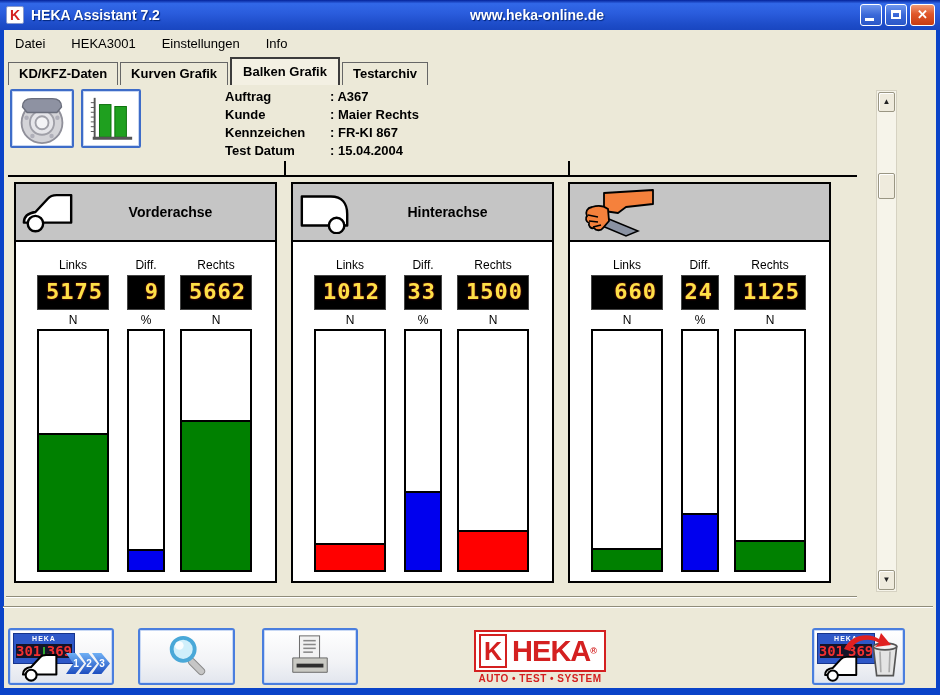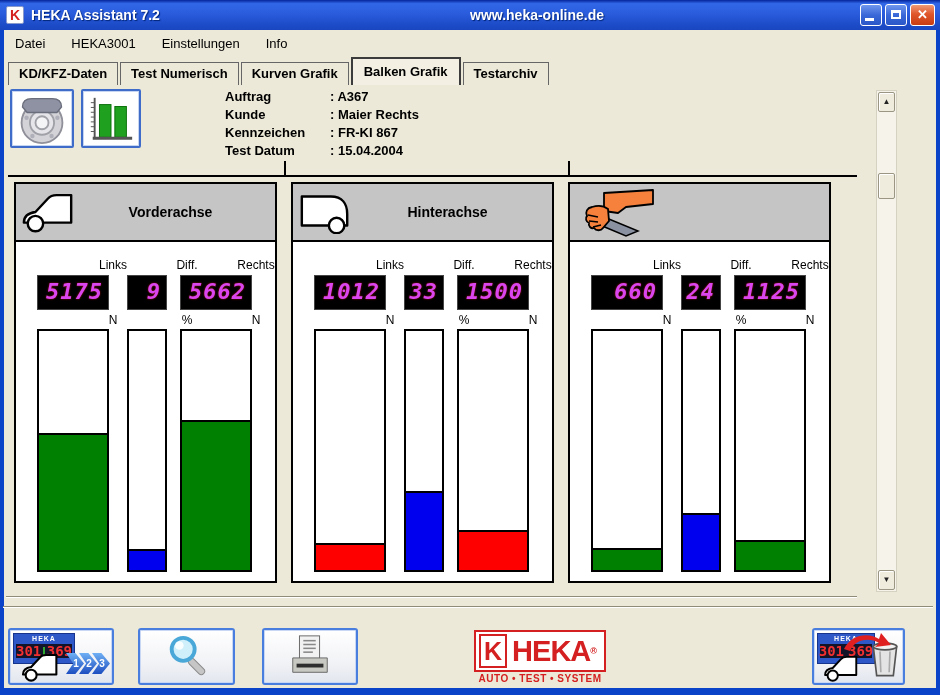--- a/index.html
+++ b/index.html
@@ -49,26 +49,26 @@
   
   .rule { position:absolute; top:175px; left:8px; width:849px; height:2px; background:#000; }
   .tick { position:absolute; top:161px; width:2px; height:14px; background:#000; }
   .groove { position:absolute; height:2px; border-top:1px solid #8F8C7A; border-bottom:1px solid #FFF; }
 
   
   .panel { position:absolute; top:182px; width:263px; height:401px; border:2px solid #000; background:#fff; }
   .panel-header { height:58px; background:#C5C5C5; border-bottom:2px solid #000; display:flex; align-items:center; padding-left:4px; }
   .panel-title { font-weight:bold; font-size:14px; color:#000; flex:1; text-align:center; padding-right:10px; }
   .panel-body { position:relative; height:337px; background:#fff; }
-  .col { position:absolute; top:0; height:100%; text-align:center;padding-left:40px; }
+  .col { position:absolute; top:0; height:100%; text-align:center; }
   .col-wide { width:72px; } .col-narrow { width:38px; }
   .c1 { left:21px; } .c2 { left:111px; } .c3 { left:164px; }
   .col-label { position:absolute; top:16px; width:100%; font-size:12px; color:#000; }
   .digital { position:absolute; top:33px; left:0; width:100%; height:35px; background:#000; border:1px solid #444;
-    color:#d946ef; font-family:"DejaVu Sans Mono", monospace; font-weight:bold; font-style:italic;
+    color:#fde047; font-family:"DejaVu Sans Mono", monospace; font-weight:bold; 
     font-size:22px; line-height:31px; text-align:right; padding-right:5px; letter-spacing:1px;
     text-shadow:0 0 2px rgba(255,30,30,.7); }
   .col-unit { position:absolute; top:71px; width:100%; font-size:12px; color:#000; }
   .bar { position:absolute; top:87px; left:0; width:100%; height:243px; border:2px solid #000; background:#fff; }
   .fill { position:absolute; left:0; right:0; bottom:0; border-top:2px solid #000; }
 
   
   .scrollbar { position:absolute; left:876px; top:90px; width:21px; height:502px; background:#F6F4EA;
     border:1px solid #D6D2C2; }
   .sb-btn { position:absolute; left:1px; width:17px; height:20px; background:#EFEBDD; border:1px solid #9A9683;
@@ -127,21 +127,20 @@
 
   <div class="menubar">
     <span class="menu-item">Datei</span>
     <span class="menu-item">HEKA3001</span>
     <span class="menu-item">Einstellungen</span>
     <span class="menu-item">Info</span>
   </div>
 
   <div class="tabbar">
     <span class="tab">KD/KFZ-Daten</span>
-    <span class="tab">Test Numerisch</span>
     <span class="tab">Kurven Grafik</span>
     <span class="tab active">Balken Grafik</span>
     <span class="tab">Testarchiv</span>
   </div>
 
   <div class="icon-btn btn-brake">
     <svg width="56" height="52" viewBox="0 0 60 56">
       <circle cx="30" cy="32" r="22" fill="#D4D4D8" stroke="#90909A" stroke-width="2"></circle>
       <circle cx="30" cy="32" r="13" fill="#E6E6EA" stroke="#A0A0A8" stroke-width="2"></circle>
       <circle cx="30" cy="32" r="7" fill="#F4F4F6" stroke="#A0A0A8" stroke-width="2"></circle>

